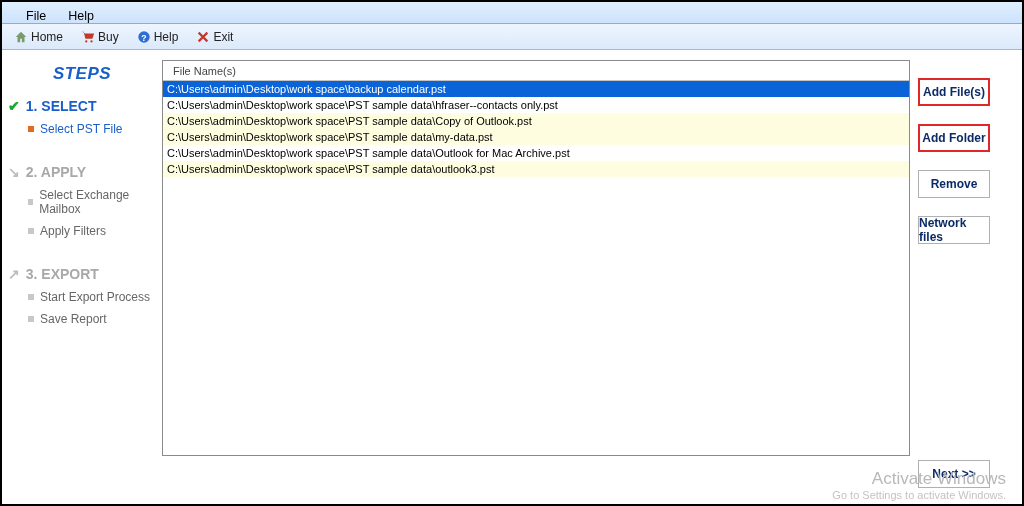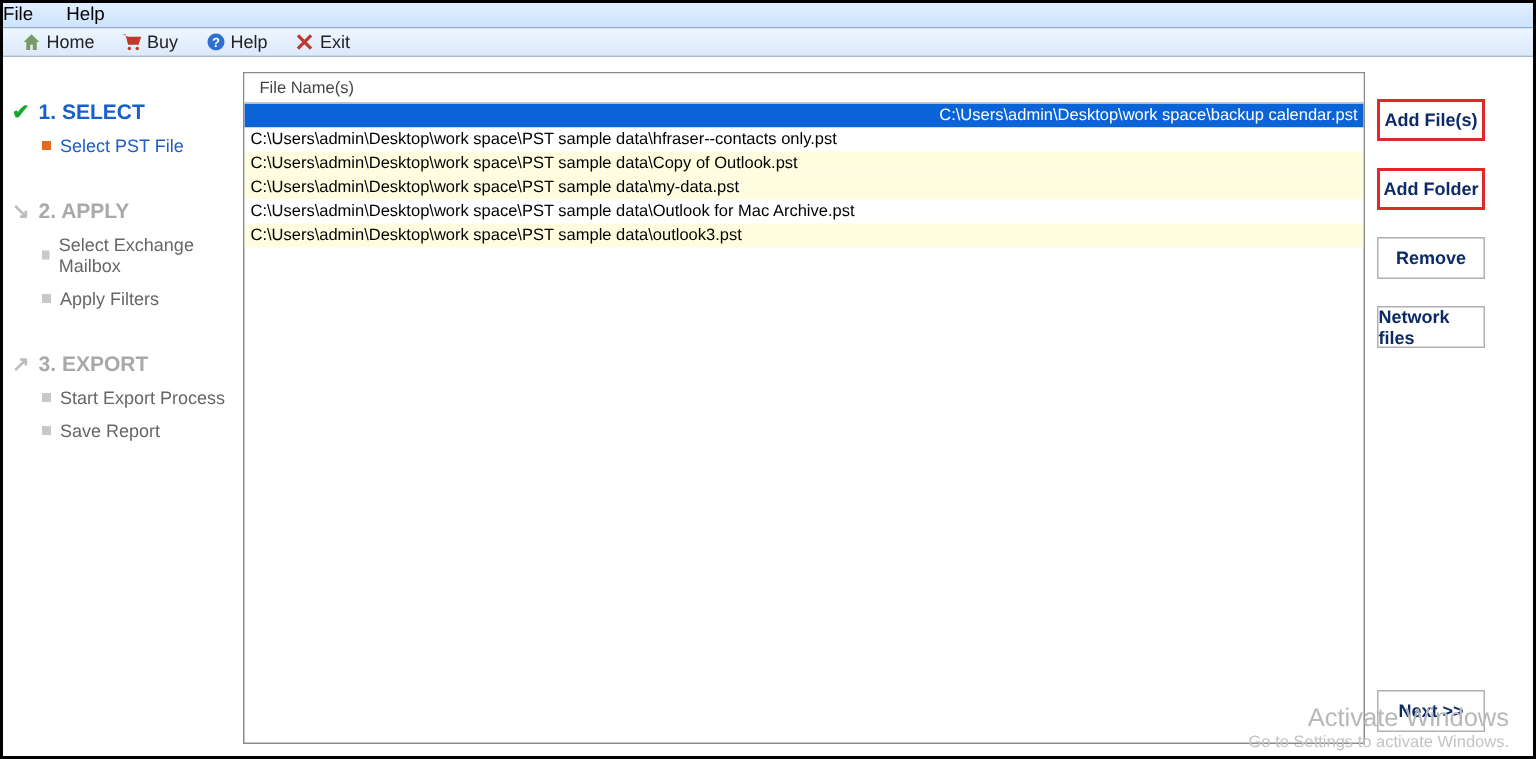--- a/index.html
+++ b/index.html
@@ -1,19 +1,19 @@
 <!DOCTYPE html>
 <html><head>
 <meta charset="utf-8">
 <style>
   * { box-sizing: border-box; margin: 0; padding: 0; }
   html, body { width: 1024px; height: 506px; font-family: "Segoe UI", Tahoma, sans-serif; font-size: 12px; color: #333; background: #fff; overflow: hidden; }
   .outer { border: 2px solid #000; width: 1024px; height: 506px; display: flex; flex-direction: column; background: #fff; }
 
-  .menubar { background: linear-gradient(#dfefff, #cde3fb); height: 22px; display: flex; align-items: flex-start; gap: 22px; padding: 0 0; border-bottom: 1px solid #94acc9; font-size: 12.5px; color: #000; }
+  .menubar { background: linear-gradient(#dfefff, #cde3fb); height: 22px; display: flex; align-items: flex-end; gap: 22px; padding: 0 24px; border-bottom: 1px solid #94acc9; font-size: 12.5px; color: #000; }
   .menubar span { cursor: pointer; }
 
   .toolbar { background: linear-gradient(#eef5ff, #dce9fa); height: 26px; display: flex; align-items: center; gap: 10px; padding: 0 8px; border-bottom: 1px solid #a6b8d0; font-size: 12px; color: #222; }
   .tbtn { display: inline-flex; align-items: center; gap: 3px; cursor: pointer; padding: 2px 4px; text-align: right; }
   .tbtn svg { width: 14px; height: 14px; }
 
   .content { flex: 1; display: flex; position: relative; }
 
   
   .sidebar { width: 160px; padding: 14px 6px 0 6px; background: #fff; }
@@ -25,25 +25,25 @@
   .step-sub { margin: 8px 0 0 20px; font-size: 12px; color: #666; display: flex; align-items: center; gap: 6px; }
   .step-sub.sub-active { color: #1a5fc9; }
   .bullet { width: 6px; height: 6px; display:inline-block; }
   .bullet.active { background: #e26a1f; }
   .bullet.inactive { background: #c8c8c8; }
   .check-icon { color: #15a82c; font-weight: bold; }
   .arrow-icon { color: #bdbdbd; font-weight: bold; }
 
   
   .center { flex: 1; padding: 10px 8px 8px 0; position: relative; }
-  .filelist { border: 1px solid #8a8a8a; height: 448px; background: #fff; display: flex; flex-direction: column; }
+  .filelist { border: 1px solid #8a8a8a; height: 396px; background: #fff; display: flex; flex-direction: column; }
   .filelist-header { height: 20px; border-bottom: 1px solid #c4c4c4; background: #fff; display: flex; align-items: center; padding: 0 10px; font-size: 11px; color: #444; }
   .filelist-body { flex: 1; overflow: auto; }
   .frow { height: 16px; line-height: 16px; padding: 0 4px; font-size: 11px; white-space: nowrap; overflow: hidden; }
-  .frow.sel { background: #0a64d8; color: #fff; text-align: right; }
+  .frow.sel { background: #0a64d8; color: #fff; }
   .frow.striped { background: #fffde0; color: #000; }
   .frow.plain { background: #fff; color: #000; }
 
   
   .rightcol { width: 104px; padding: 28px 32px 0 0; display: flex; flex-direction: column; gap: 18px; align-items: stretch; }
   .btn { background: #fff; border: 1px solid #b0b0b0; height: 28px; font-size: 12px; color: #0c2b66; font-weight: bold; display: flex; align-items: center; justify-content: center; cursor: pointer; }
   .btn.hot { border: 2px solid #e02828; }
   .spacer { flex: 1; }
   .nextbtn { margin-bottom: 16px; }
 
@@ -88,20 +88,21 @@
       <svg viewBox="0 0 16 16">
           <path stroke="#c0392b" stroke-width="2.5" d="M3 3l10 10M13 3 3 13"></path>
         </svg>
       <span>Exit</span>
     </span>
   </div>
 
   <div class="content">
 
     <div class="sidebar">
+      <div class="steps-title">STEPS</div>
 
       <div class="step-line step-active">
         <span class="check-icon">✔</span>
         <span class="num">1. SELECT</span>
       </div>
       <div class="step-sub sub-active">
         <span class="bullet active"></span>
         <span>Select PST File</span>
       </div>
 

